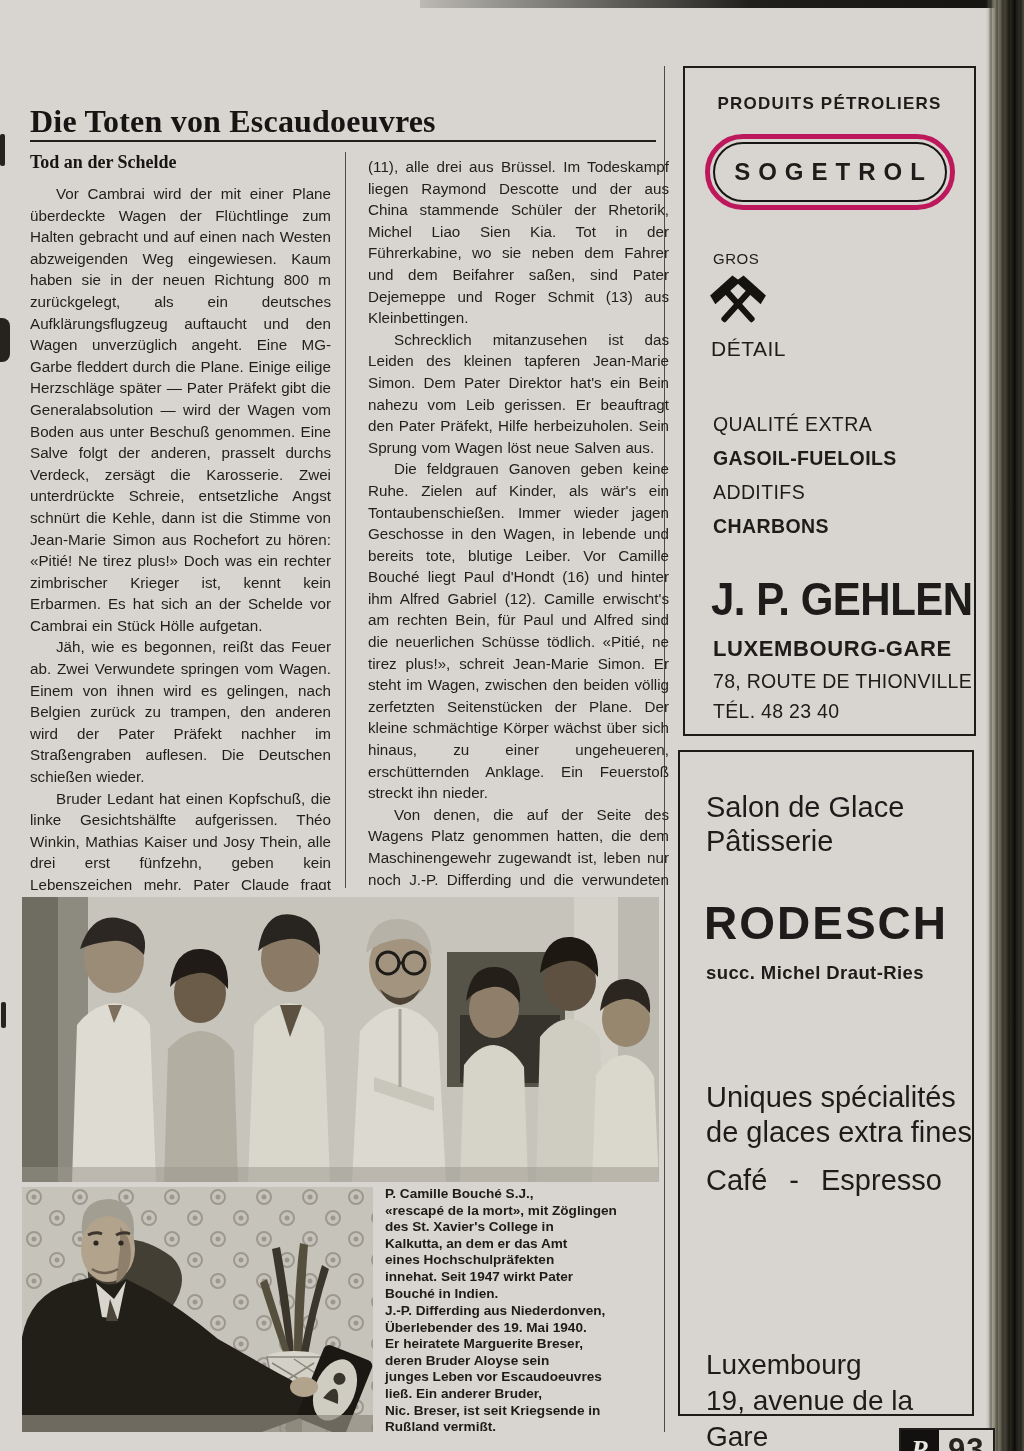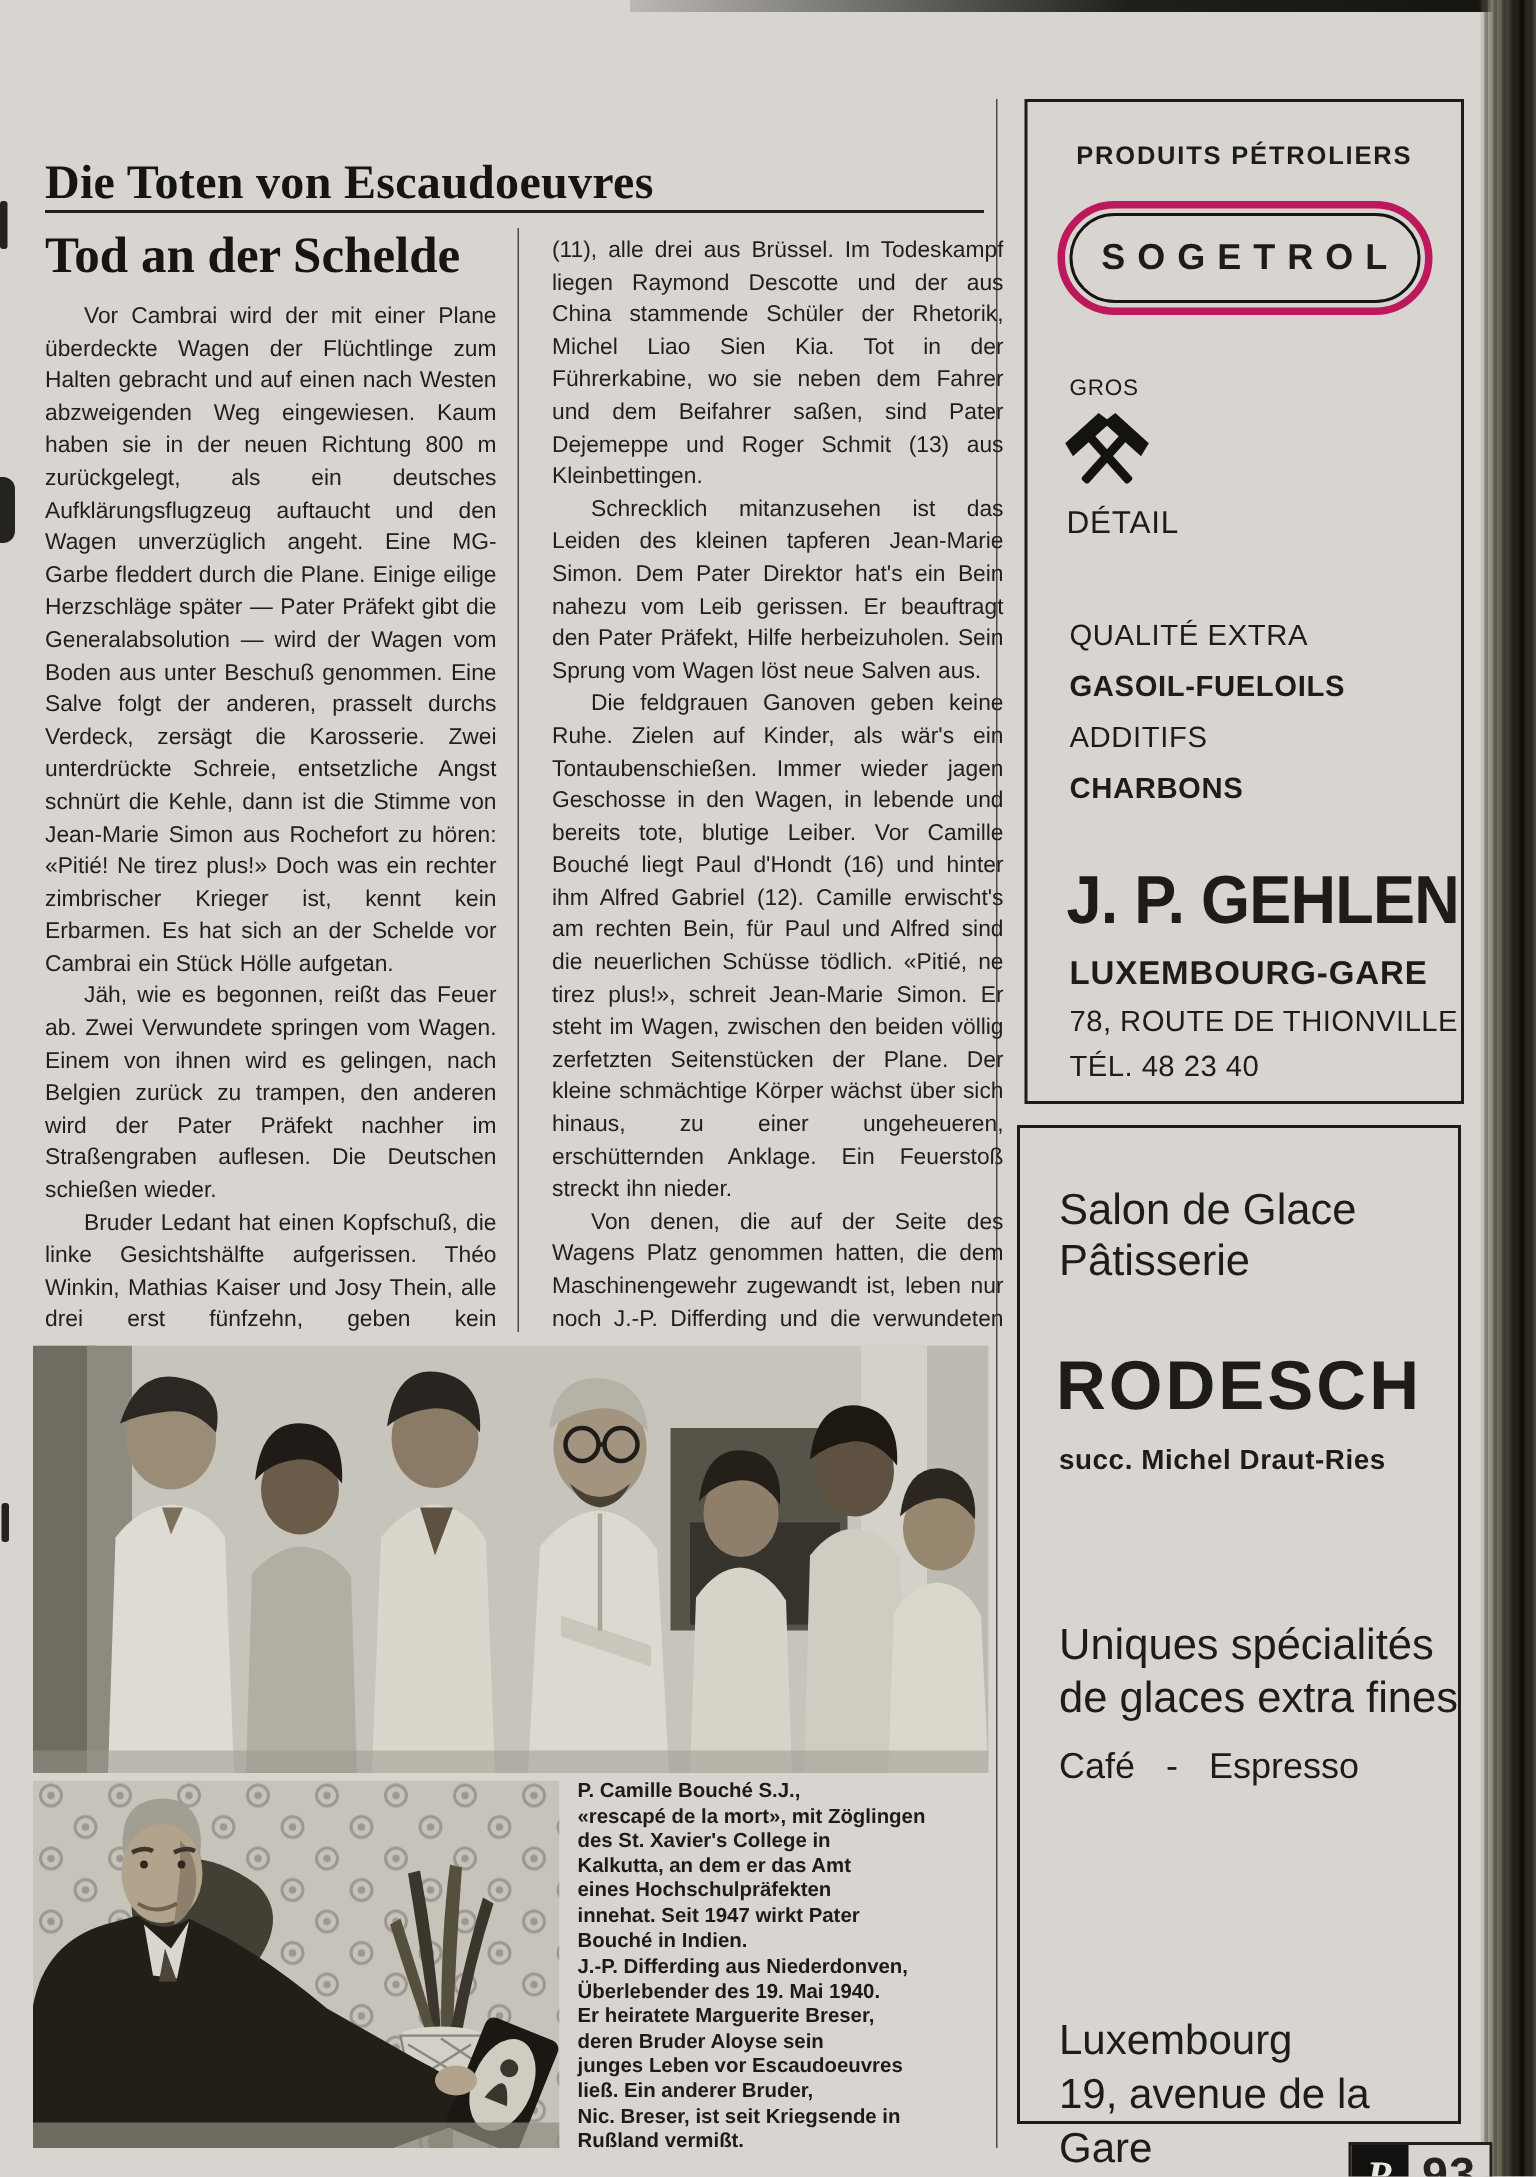--- a/index.html
+++ b/index.html
@@ -20,21 +20,21 @@
   .m2{left:0;top:318px;width:10px;height:44px;border-radius:0 8px 8px 0;}
   .m3{left:1px;top:1002px;width:5px;height:26px;}
   
   .page-title{position:absolute;left:30px;top:82px;
     font-family:"Liberation Serif",serif;font-weight:bold;font-size:32px;letter-spacing:.2px;color:#161513;}
   .title-rule{position:absolute;left:30px;top:140px;width:626px;height:2px;background:#21201d;}
   
   .col{position:absolute;top:152px;width:301px;overflow:hidden;height:738px;}
   .col-1{left:30px;}
   .col-2{left:368px;padding-top:4px;}
-  .article-heading{font-family:"Liberation Serif",serif;font-weight:bold;font-size:34px;
+  .article-heading{font-family:"Liberation Serif",serif;font-weight:bold;font-size:18px;
     margin:0 0 10px 0;color:#161513;}
   .col p{margin:0;font-size:15.2px;line-height:21.6px;text-align:justify;
     text-indent:26px;hyphens:auto;-webkit-hyphens:auto;word-spacing:.5px;color:#201f1c;}
   .col-2 p.cont{text-indent:0;}
   .vrule{position:absolute;width:1px;background:#4d4b46;}
   .vrule-1{left:345px;top:152px;height:736px;}
   .vrule-2{left:664px;top:66px;height:1366px;}
   
   .photo{position:absolute;display:block;}
   .photo-group{left:22px;top:897px;width:637px;height:285px;}
@@ -60,21 +60,21 @@
   .products .b{font-weight:bold;}
   .gehlen-name{margin:40px 0 0 26px;font-size:42px;font-weight:bold;letter-spacing:-.5px;
     transform:scaleY(1.08);transform-origin:left bottom;}
   .gehlen-city{margin:10px 0 0 28px;font-size:22px;font-weight:bold;letter-spacing:.6px;}
   .gehlen-addr{margin:8px 0 0 28px;font-size:19.5px;letter-spacing:.3px;}
   .gehlen-tel{margin:7px 0 0 28px;font-size:19.5px;letter-spacing:.3px;}
   .ad-rodesch .salon{margin:38px 0 0 26px;font-size:29px;line-height:34px;white-space:pre-line;}
   .rodesch-name{margin:38px 0 0 24px;font-size:46px;font-weight:bold;letter-spacing:2px;}
   .rodesch-succ{margin:12px 0 0 26px;font-size:18.5px;font-weight:bold;letter-spacing:.4px;}
   .rodesch-spec{margin:96px 0 0 26px;font-size:29px;line-height:35px;white-space:pre-line;}
-  .rodesch-cafe{margin:14px 0 0 26px;font-size:24px;word-spacing:14px;}
+  .rodesch-cafe{margin:14px 0 0 26px;font-size:29px;word-spacing:14px;}
   .rodesch-addr{margin:150px 0 0 26px;font-size:28px;line-height:36px;white-space:pre-line;}
   
   .page-badge{position:absolute;left:899px;top:1428px;width:92px;height:44px;
     border:2px solid #21201c;background:#d8d5d0;display:flex;align-items:flex-start;}
   .badge-square{width:38px;height:40px;background:#121110;color:#e8e6e1;
     display:flex;align-items:center;justify-content:center;
     font-family:"Liberation Serif",serif;font-style:italic;font-weight:bold;font-size:27px;}
   .badge-num{font-size:31px;font-weight:bold;color:#24231f;margin:2px 0 0 9px;letter-spacing:1px;}
 </style>
 </head>

